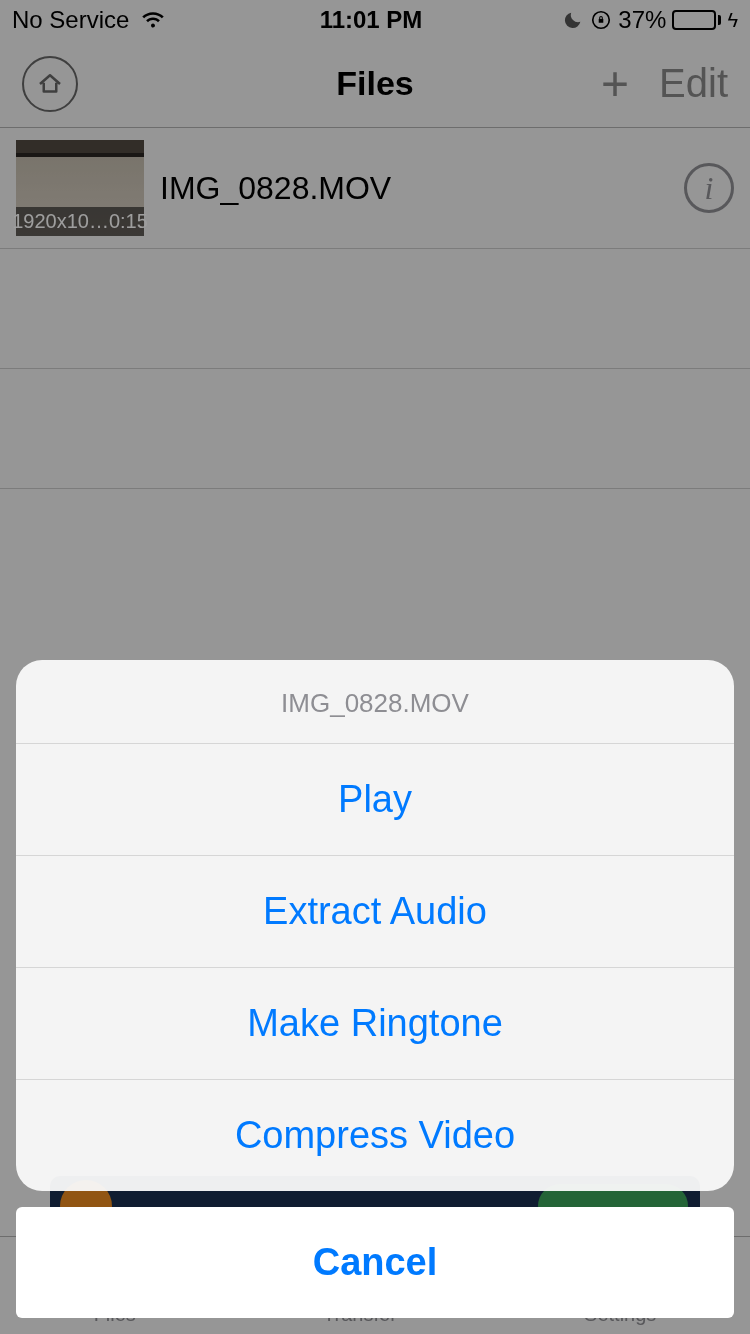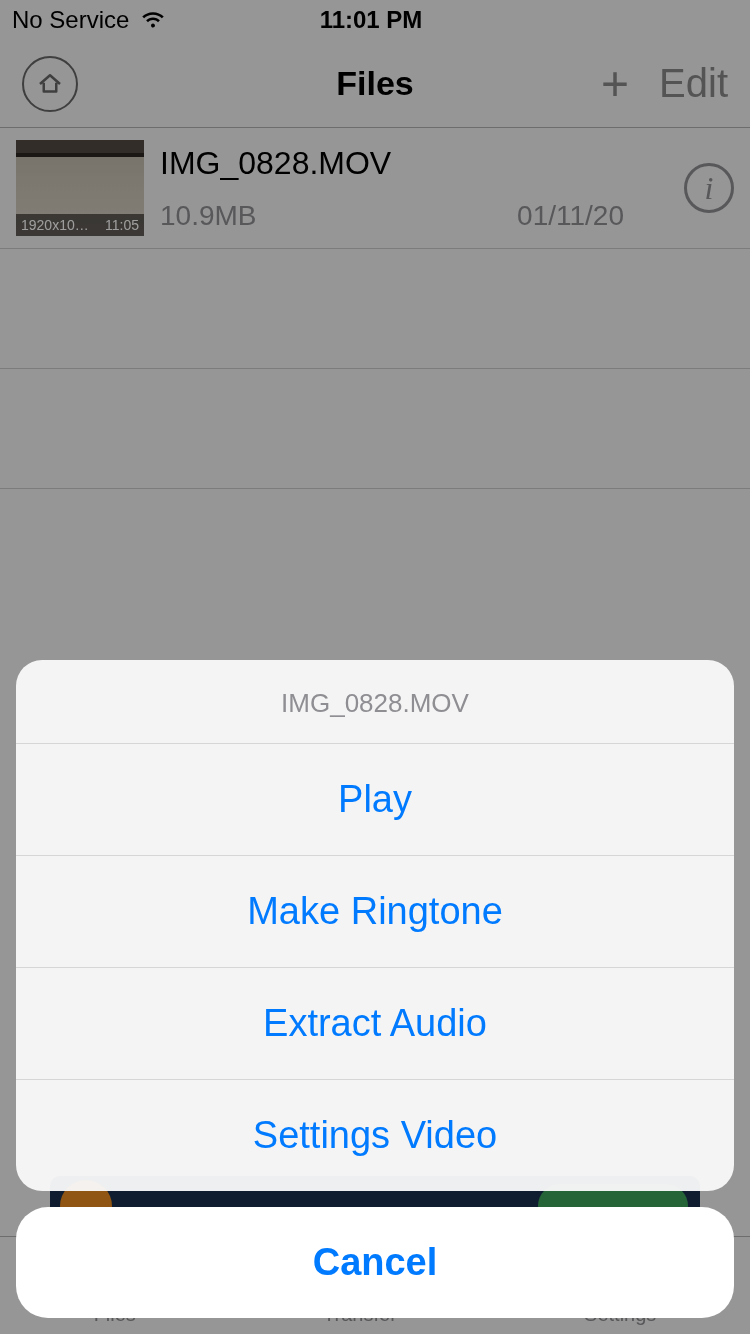--- a/index.html
+++ b/index.html
@@ -28,56 +28,75 @@
 .nav-left-icon svg { width:30px; height:30px; }
 .nav-right { display:flex; align-items:center; gap:30px; z-index:2; position:relative; }
 .plus-icon { font-size:48px; font-weight:300; color:#888; line-height:1; }
 .edit-btn { font-size:40px; color:#888; }
 
 
 .file-list { position:absolute; top:128px; left:0; right:0; z-index:1; }
 .file-row { display:flex; align-items:center; padding:12px 16px; border-bottom:1px solid #c8c8c8; background:#f2f2f2; min-height:120px; }
 .thumb { width:128px; height:96px; background:linear-gradient(to bottom,#524a42 0%,#524a42 18%,#c4bcae 18%,#d4ccc0 100%); position:relative; flex-shrink:0; margin-right:16px; }
 .thumb-stripe { position:absolute; top:14%; left:0; right:0; height:4px; background:#2a2622; }
-.thumb-overlay { position:absolute; bottom:0; left:0; right:0; background:rgba(0,0,0,0.55); color:#fff; font-size:14px; padding:3px 5px; display:flex; justify-content:space-between; }
+.thumb-overlay { position:absolute; bottom:0; left:0; right:0; background:rgba(0,0,0,0.55); color:#fff; font-size:20px; padding:3px 5px; display:flex; justify-content:center; }
 .file-info { flex:1; display:flex; flex-direction:column; gap:18px; }
 .file-name { font-size:32px; color:#000; }
 .file-meta { display:flex; justify-content:space-between; font-size:28px; color:#8e8e93; padding-right:60px; }
 .info-icon { width:50px; height:50px; border:3px solid #8e8e93; border-radius:50%; display:flex; align-items:center; justify-content:center; font-size:32px; color:#8e8e93; font-family:Georgia, serif; font-style:italic; flex-shrink:0; }
 .empty-row { height:120px; border-bottom:1px solid #c8c8c8; }
 
 
 .tab-bar { position:absolute; bottom:0; left:0; right:0; height:98px; border-top:1px solid #b0b0b0; display:flex; justify-content:space-around; align-items:flex-end; padding-bottom:8px; font-size:20px; color:#8e8e93; z-index:1; }
 
 
 .banner { position:absolute; bottom:98px; left:50px; right:50px; height:60px; background:#1a3050; border-radius:10px; z-index:1; display:flex; align-items:center; }
 .banner-dot { width:52px; height:52px; background:#ea8a1f; border-radius:50%; margin-left:10px; }
 .banner-btn { width:150px; height:44px; background:#3aa25a; border-radius:22px; margin-left:auto; margin-right:12px; }
 
 
 .sheet-wrap { position:absolute; left:16px; right:16px; bottom:16px; z-index:100; }
 .sheet { background:rgba(248,248,248,0.96); border-radius:26px; overflow:hidden; margin-bottom:16px; }
 .sheet-title { text-align:center; font-size:26px; color:#8e8e93; padding:28px 12px 24px; border-bottom:1px solid rgba(0,0,0,0.12); }
 .sheet-item { text-align:center; font-size:38px; color:#007aff; padding:34px 24px; border-bottom:1px solid rgba(0,0,0,0.12); }
 .sheet-item:last-child { border-bottom:none; }
-.cancel-sheet { background:#fff; border-radius:32px; text-align:center; font-size:38px; font-weight:600; color:#007aff; padding:34px 12px; }
+.cancel-sheet { background:#fff; border-radius:6px; text-align:center; font-size:38px; font-weight:600; color:#007aff; padding:34px 12px; }
 </style>
 </head>
 <body>
 
 <div class="status-bar">
   <div class="status-left">
     <span>No Service</span>
     <span class="wifi-icon">
       <svg viewBox="0 0 24 24">
           <path fill="#000" d="M12 18.5c.9 0 1.7-.8 1.7-1.7S12.9 15 12 15s-1.7.8-1.7 1.7.8 1.8 1.7 1.8zm-4.3-4.6c1.1-1.1 2.6-1.8 4.3-1.8s3.2.7 4.3 1.8l1.6-1.6c-1.5-1.5-3.6-2.5-5.9-2.5s-4.4 1-5.9 2.5l1.6 1.6zm-3.3-3.3C6.2 8.8 9 7.6 12 7.6s5.8 1.2 7.6 3l1.6-1.6C18.9 6.7 15.6 5.3 12 5.3S5.1 6.7 2.8 9l1.6 1.6z"></path>
         </svg>
     </span>
   </div>
   <div class="status-time">11:01 PM</div>
+  <div class="status-right">
+    <span class="moon-icon">
+      <svg viewBox="0 0 24 24">
+          <path fill="#555" d="M20 14A8 8 0 0 1 10 4a8.5 8.5 0 1 0 10 10z"></path>
+        </svg>
+    </span>
+    <span class="lock-icon">
+      <svg viewBox="0 0 24 24">
+          <circle cx="12" cy="12" r="9" fill="none" stroke="#000" stroke-width="1.8"></circle>
+          <path fill="#000" d="M10 11V9.5a2 2 0 0 1 4 0V11h.5v4h-5v-4H10zm1.2 0h1.6V9.5a.8.8 0 0 0-1.6 0V11z"></path>
+        </svg>
+    </span>
+    <span>37%</span>
+    <span class="battery">
+      <span class="battery-body"><span class="battery-fill" style="width:37%"></span></span>
+      <span class="battery-tip"></span>
+    </span>
+    <span class="bolt-icon">ϟ</span>
+  </div>
 </div>
 
 <div class="nav-bar">
   <div class="nav-left-icon">
     <svg viewBox="0 0 24 24">
         <path fill="none" stroke="#666" stroke-width="2" stroke-linejoin="round" d="M4 12 12 5l8 7M7 11v7h10v-7"></path>
       </svg>
   </div>
   <div class="nav-title">Files</div>
   <div class="nav-right">
@@ -85,29 +104,25 @@
     <span class="edit-btn">Edit</span>
   </div>
 </div>
 
 <div class="file-list">
   <div class="file-row">
     <div class="thumb">
       <div class="thumb-stripe"></div>
       <div class="thumb-overlay">
         <span>1920x10…</span>
-        <span>11:05</span>
+        <span>0:15</span>
       </div>
     </div>
     <div class="file-info">
       <div class="file-name">IMG_0828.MOV</div>
-      <div class="file-meta">
-        <span>10.9MB</span>
-        <span>01/11/20</span>
-      </div>
     </div>
     <div class="info-icon">i</div>
   </div>
   <div class="empty-row"></div>
   <div class="empty-row"></div>
 </div>
 
 <div class="banner">
   <div class="banner-dot"></div>
   <div class="banner-btn"></div>
@@ -118,18 +133,18 @@
   <span>Transfer</span>
   <span>Settings</span>
 </div>
 
 <div class="dim"></div>
 
 <div class="sheet-wrap">
   <div class="sheet">
     <div class="sheet-title">IMG_0828.MOV</div>
     <div class="sheet-item">Play</div>
+    <div class="sheet-item">Extract Audio</div>
     <div class="sheet-item">Make Ringtone</div>
-    <div class="sheet-item">Extract Audio</div>
-    <div class="sheet-item">Settings Video</div>
+    <div class="sheet-item">Compress Video</div>
   </div>
   <div class="cancel-sheet">Cancel</div>
 </div>
 
 </body></html>

